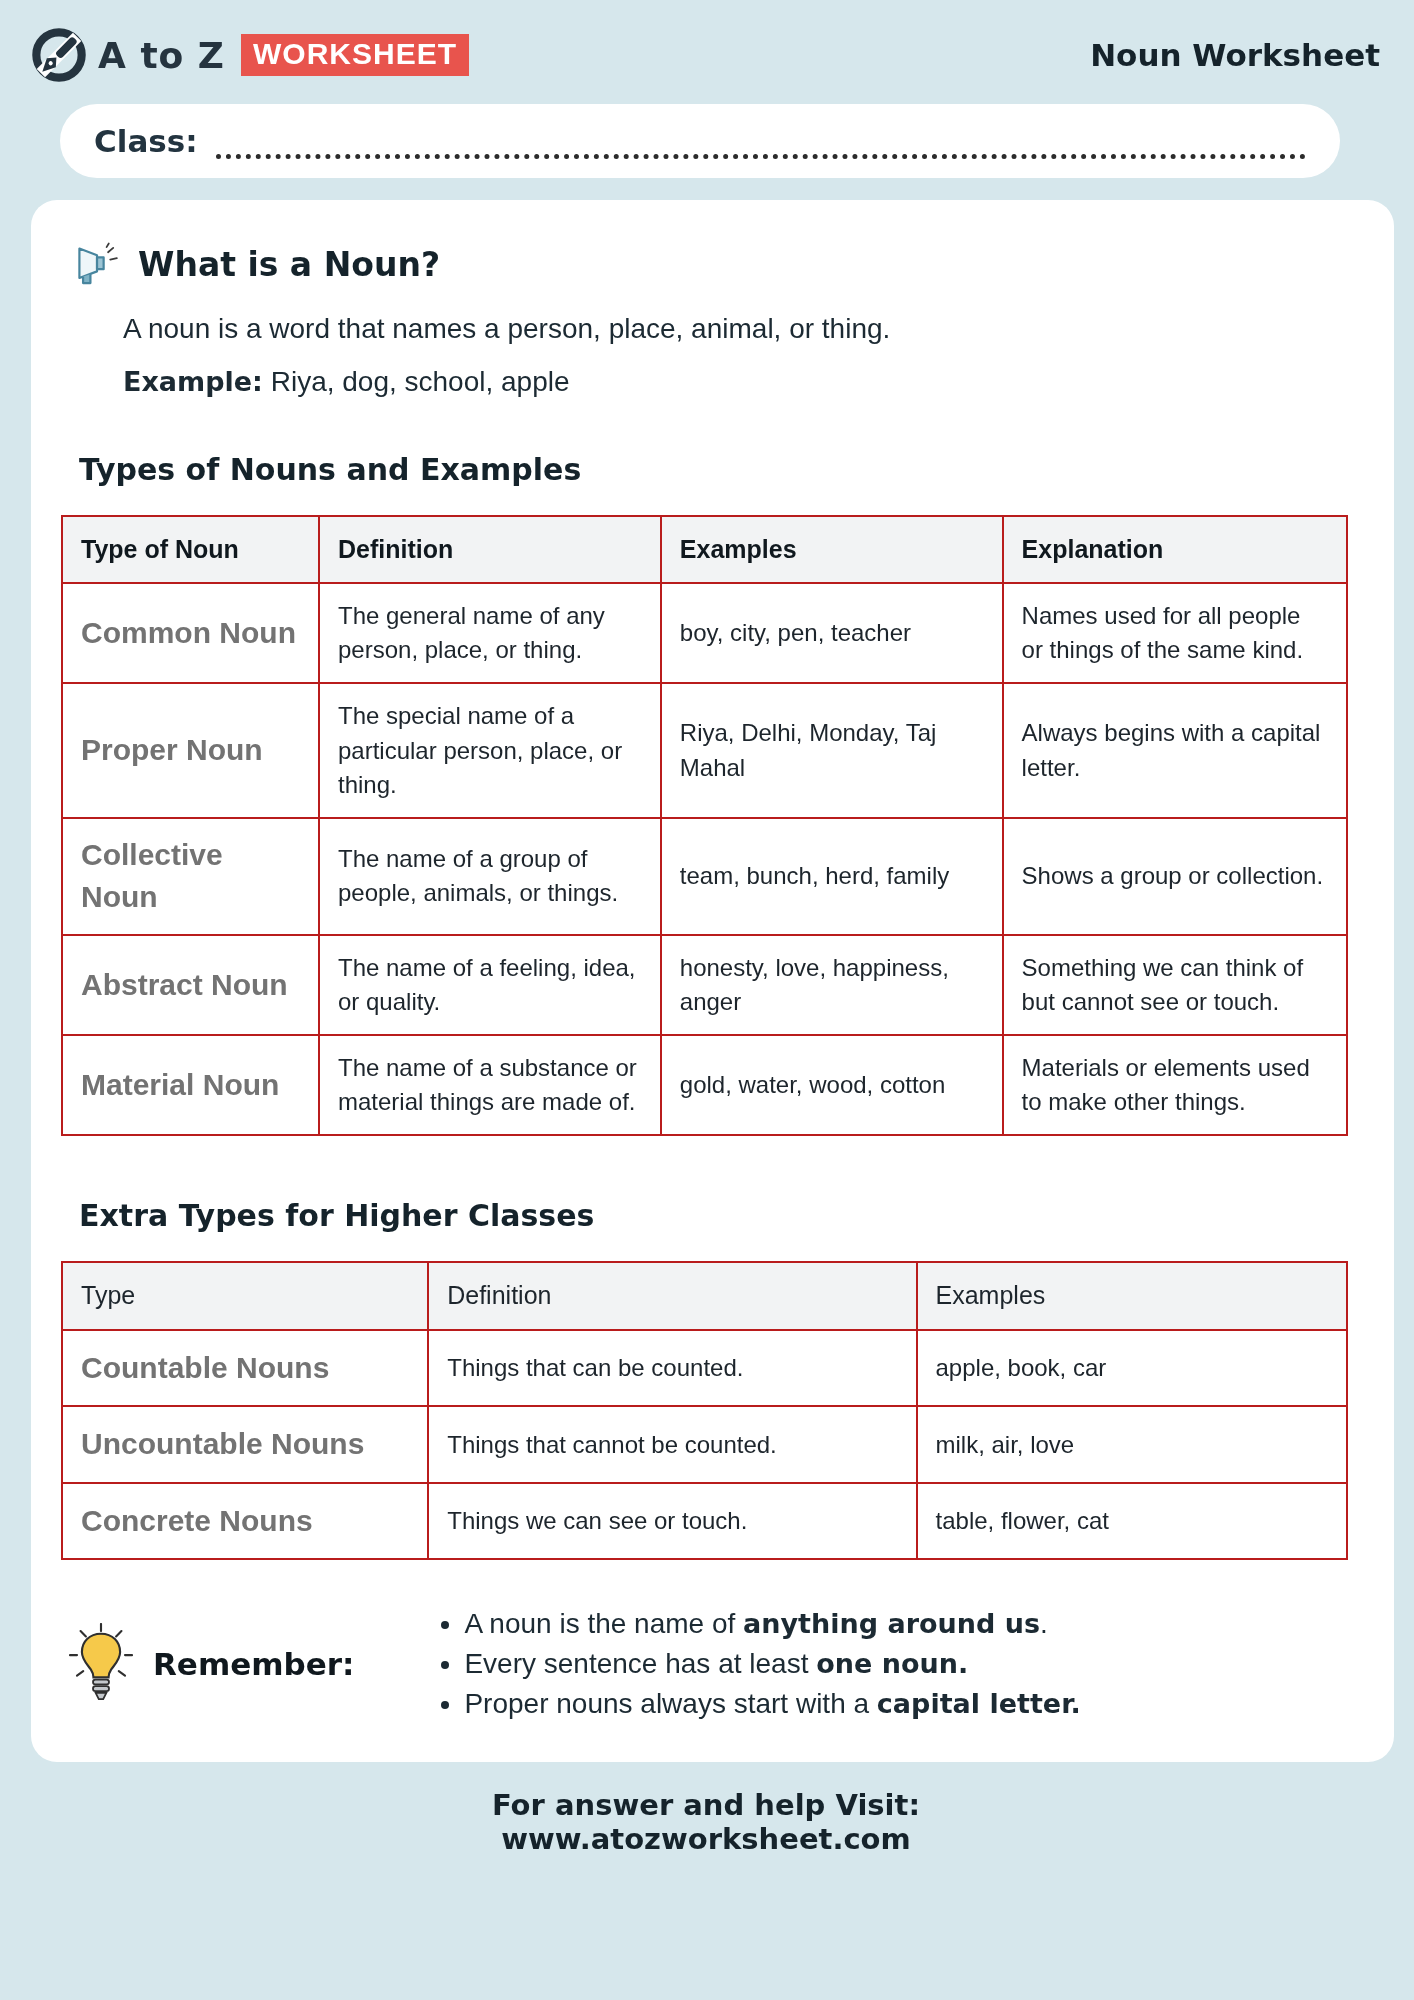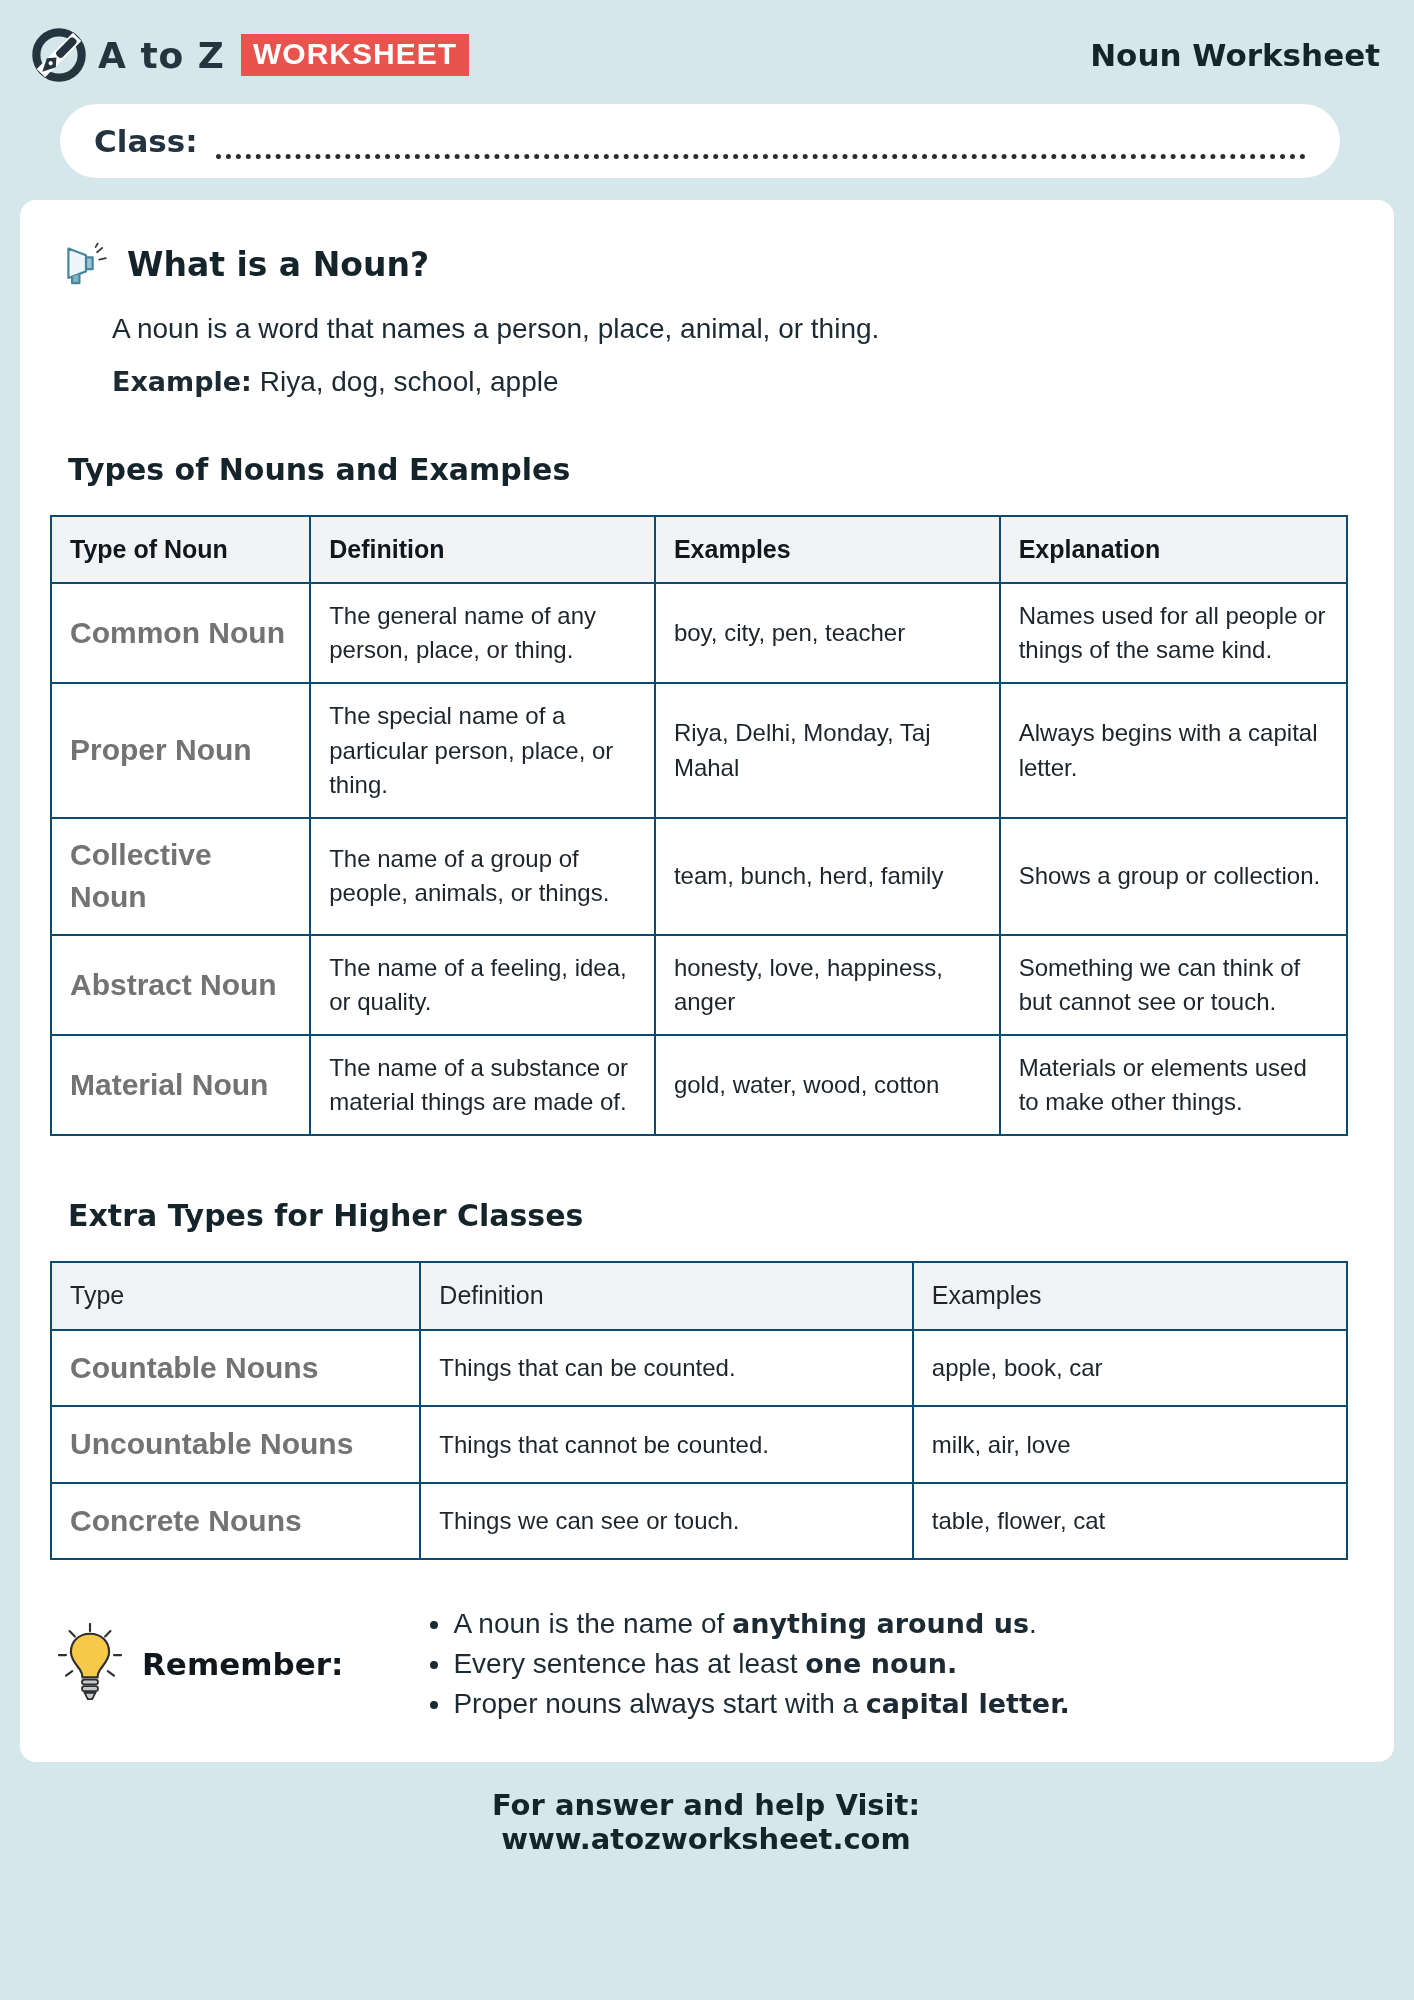--- a/index.html
+++ b/index.html
@@ -45,22 +45,22 @@
   .pill-label {
     font-family: "DejaVu Sans", sans-serif;
     font-weight: 800; font-size: 31px; color: #233440; white-space: nowrap;
   }
   .dotline {
     flex: 1; height: 36px; margin-left: 18px;
     border-bottom: 5px dotted #2b2b2b;
   }
   
   .card {
-    background: #ffffff; border-radius: 16px;
-    margin: 22px 20px 0 20px;
+    background: #ffffff; border-radius: 26px;
+    margin: 22px 20px 0 31px;
     padding: 42px 46px 34px 30px;
   }
   .intro-heading {
     display: flex; align-items: center; gap: 16px;
     padding-left: 14px;
     font-family: "DejaVu Sans", sans-serif;
     font-weight: 800; font-size: 33px; color: #15232b;
   }
   .intro-icon svg { display: block; }
   .intro-text {
@@ -74,21 +74,21 @@
     font-family: "DejaVu Sans", sans-serif;
     font-weight: 800; font-size: 30px; color: #15232b;
   }
   .section-heading.extra { margin-top: 62px; }
   
   table {
     width: 100%; border-collapse: collapse;
     font-size: 24px; color: #1d252c; table-layout: fixed;
   }
   th, td {
-    border: 2px solid #0c4a6e;
+    border: 2px solid #b91c1c;
     padding: 15px 18px; text-align: left; vertical-align: middle;
     line-height: 1.42; font-weight: 400;
   }
   thead th { background: #f2f3f4; }
   .types-table thead th { font-weight: 700; font-size: 25px; color: #10181e; }
   .extra-table thead th { font-weight: 400; font-size: 25px; color: #1d252c; }
   td.cell-type { font-weight: 700; font-size: 30px; color: #737373; }
   .types-table col:nth-child(1) { width: 20%; }
   .types-table col:nth-child(2) { width: 26.6%; }
   .types-table col:nth-child(3) { width: 26.6%; }

